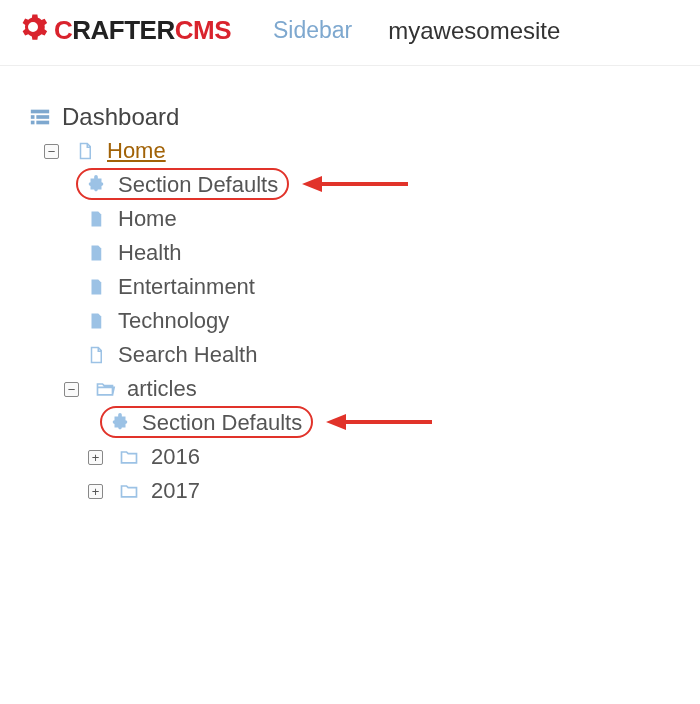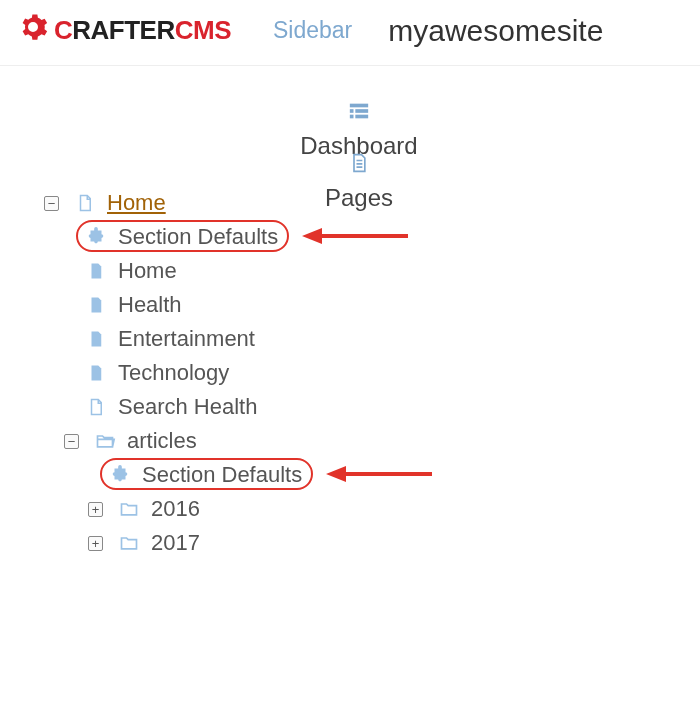--- a/index.html
+++ b/index.html
@@ -29,21 +29,21 @@
   .logo .gear { margin-right: 6px; }
   .logo .red { color: #d9232d; }
   .hdr-link {
     color: #7ea8cf;
     font-size: 23px;
     font-weight: 500;
     margin-left: 24px;
   }
   .hdr-site {
     color: #333;
-    font-size: 30px;
+    font-size: 24px;
     font-weight: 500;
     margin-left: 18px;
   }
   .content {
     padding: 34px 10px 10px 28px;
   }
   .row {
     display: flex;
     align-items: center;
     height: 34px;
@@ -51,21 +51,21 @@
     position: relative;
   }
   .row .label {
     font-size: 22px;
     color: #555;
   }
   .row.top .label { font-size: 24px; color:#444; }
   .row.pages { margin-top: 18px; }
   .row.home .label { color: #a16207; text-decoration: underline; }
   .icon-slot { width: 24px; display:flex; justify-content:center; }
-  .ind0 { padding-left: 0px; flex-direction: column; }
+  .ind0 { padding-left: 0px; }
   .ind1 { padding-left: 16px; }
   .ind2 { padding-left: 56px; }
   .ind2b { padding-left: 36px; }
   .ind3 { padding-left: 80px; }
   .ind3b { padding-left: 60px; }
   .expander {
     width: 15px; height: 15px;
     border: 1px solid #888;
     border-radius: 2px;
     display:flex; align-items:center; justify-content:center;
@@ -113,29 +113,20 @@
             <rect x="2" y="10" width="4" height="4"></rect>
             <rect x="8" y="10" width="14" height="4"></rect>
             <rect x="2" y="16" width="4" height="4"></rect>
             <rect x="8" y="16" width="14" height="4"></rect>
           </g>
         </svg>
     </span>
     <span class="label">Dashboard</span>
   </div>
 
-  <div class="row top pages ind0">
-    <span class="icon-slot">
-      <svg width="20" height="22" viewBox="0 0 24 24">
-          <path fill="none" stroke="#7ea8cf" stroke-width="2" d="M6 2h9l4 4v16H6z"></path>
-          <path stroke="#7ea8cf" stroke-width="2" d="M9 9h7M9 13h7M9 17h7"></path>
-        </svg>
-    </span>
-    <span class="label">Pages</span>
-  </div>
 
   <div class="row home ind1">
     <span class="expander">−</span>
     <span class="icon-slot">
       <svg width="18" height="22" viewBox="0 0 24 24">
           <path fill="none" stroke="#9cc2e5" stroke-width="2" d="M6 2h9l4 4v16H6z M15 2v5h5"></path>
         </svg>
     </span>
     <span class="label">Home</span>
   </div>

